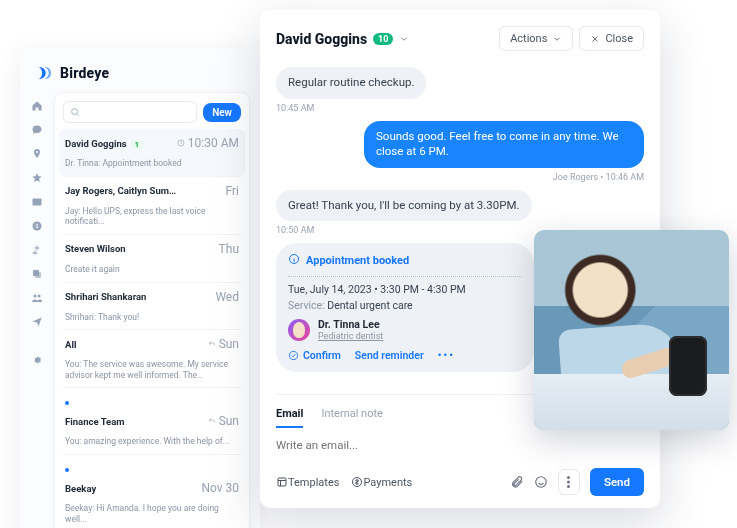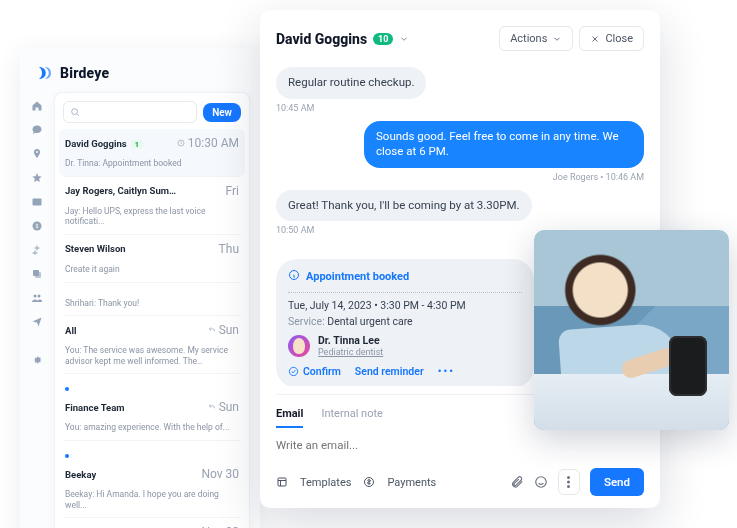--- a/index.html
+++ b/index.html
@@ -60,21 +60,21 @@
 
   .chat-body { flex:1; overflow:hidden; }
   .bubble { display:inline-block; border-radius:16px; padding:8px 12px; font-size:11.5px; line-height:1.35; max-width:280px; }
   .row-in { margin:4px 0; }
   .row-out { margin:8px 0; text-align:right; }
   .bubble.in { background:#eef1f5; color:#374151; }
   .bubble.out { background:#1884ff; color:#fff; text-align:left; }
   .stamp { font-size:9px; color:#9aa3b2; margin-top:4px; }
   .stamp.right { text-align:right; }
 
-  .appt-card { background:#eef1f5; border-radius:21px; padding:10px 12px; width:258px; margin-top:24px; }
+  .appt-card { background:#eef1f5; border-radius:21px; padding:10px 12px; width:258px; margin-top:8px; }
   .appt-title { color:#1677ff; font-size:11px; font-weight:700; display:flex; align-items:center; gap:6px; }
   .appt-title svg { width:12px; height:12px; }
   .dotline { border:none; border-top:1.5px dotted #b9c2d0; margin:8px 0 6px 0; }
   .appt-row { font-size:10.5px; color:#374151; margin:3px 0; }
   .appt-row .muted { color:#8b95a5; }
   .dr-row { display:flex; align-items:center; gap:8px; margin-top:6px; }
   .avatar { width:22px; height:22px; border-radius:50%; background:linear-gradient(135deg,#8b5cf6,#ec4899); position:relative; overflow:hidden; }
   .avatar::after{ content:""; position:absolute; inset:3px 5px 3px 5px; background:#f6e0c8; border-radius:50% 50% 45% 45%; }
   .dr-name { font-size:10.5px; font-weight:700; color:#1f2937; }
   .dr-sub { font-size:9px; color:#8b95a5;text-decoration:underline; }
@@ -82,21 +82,21 @@
   .appt-actions svg { width:11px; height:11px; }
   .dots3 { letter-spacing:2px; color:#1677ff; cursor:pointer; }
 
   .compose { border-top:1px solid #eef1f5; padding-top:6px; margin-top:8px; }
   .tabs { display:flex; gap:18px; font-size:11px; }
   .tab { padding:6px 0; color:#9aa3b2; cursor:pointer; }
   .tab.active { color:#111827; font-weight:700; border-bottom:2px solid #1677ff; }
   .compose-input { width:100%; border:none; outline:none; font-size:11.5px; color:#6b7280; padding:10px 0 16px 0; }
   .compose-bar { display:flex; align-items:center; justify-content:space-between; }
   .comp-left { display:flex; align-items:center; gap:12px; color:#4b5563; font-size:11px; }
-  .comp-left .tool { display:flex; align-items:center; gap:12px; cursor:pointer; }
+  .comp-left .tool { display:flex; align-items:center; gap:0; cursor:pointer; }
   .comp-left svg { width:12px; height:12px; }
   .comp-right { display:flex; align-items:center; gap:10px; }
   .ic-btn { color:#6b7280; cursor:pointer; display:flex; }
   .ic-btn svg { width:14px; height:14px; }
   .kebab { width:22px;height:26px;border:1px solid #e5e7eb;border-radius:6px;display:flex;align-items:center;justify-content:center;cursor:pointer;color:#6b7280; }
   .send-btn { background:#1677ff; border:none; color:#fff; font-size:11.5px; font-weight:600; padding:7px 14px; border-radius:6px; cursor:pointer; }
 
   .photo {
     position:absolute; right:8px; top:230px; width:195px; height:200px; border-radius:10px;
     background:
@@ -230,20 +230,24 @@
     <div class="t-sub">Jay: Hello UPS, express the last voice notificati...</div>
           </div>
           <div class="thread">
     <div class="t-top">
       <span class="t-name">Steven Wilson</span>
       <span class="t-meta">Thu</span>
     </div>
     <div class="t-sub">Create it again</div>
           </div>
           <div class="thread">
+    <div class="t-top">
+      <span class="t-name">Shrihari Shankaran</span>
+      <span class="t-meta">Wed</span>
+    </div>
     <div class="t-sub">Shrihari: Thank you!</div>
           </div>
           <div class="thread">
     <div class="t-top">
       <span class="t-name">All</span>
       <span class="t-meta"><svg viewBox="0 0 24 24" fill="none" stroke="currentColor" stroke-width="2">
                   <path d="M9 14 4 9l5-5M4 9h10a6 6 0 0 1 6 6v1"></path>
                 </svg>Sun</span>
     </div>
     <div class="t-sub">You: The service was awesome. My service advisor kept me well informed. The Experience...</div>

